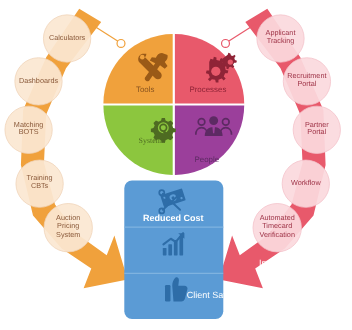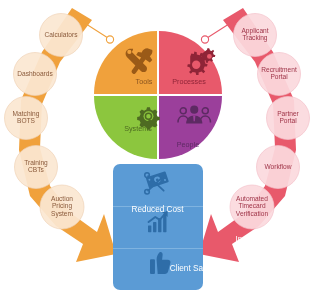--- a/index.html
+++ b/index.html
@@ -12,21 +12,21 @@
   svg.layer{position:absolute;left:0;top:0;width:315px;height:300px;overflow:visible;}
   .node-label{
     position:absolute;text-align:center;line-height:1.12;
     pointer-events:none;white-space:pre-line;
   }
   .left-label{color:#8a5a3b;font-size:6.6px;}
   .right-label{color:#9e3347;font-size:6.6px;}
   .quad-label{position:absolute;text-align:center;font-size:7.2px;}
   .quad-label.on-orange{color:#8a5520;}
   .quad-label.on-red{color:#8f2437;}
-  .quad-label.on-green{color:#4e6b22;}
+  .quad-label.on-green{color:#4e6b22;font-family:Liberation Serif, serif;}
   .quad-label.on-purple{color:#5d2a63;margin-top:16px;}
   .benefit-label{
     position:absolute;text-align:center;color:#ffffff;
     font-size:8.2px;width:100%;left:0;
   }
 </style>
 </head>
 <body>
 
 <div id="stage">
@@ -192,22 +192,22 @@
 Tracking</div>
   <div class="node-label right-label" style="left:249px;top:66px;width:60px;">Recruitment
 Portal</div>
   <div class="node-label right-label" style="left:262px;top:110px;width:52px;">Partner
 Portal</div>
   <div class="node-label right-label" style="left:252px;top:163px;width:52px;">Workflow</div>
   <div class="node-label right-label" style="left:226px;top:195px;width:52px;">Automated
 Timecard
 Verification</div>
 
-  <div class="quad-label on-orange" style="left:122px;top:77px;width:44px;">Tools</div>
+  <div class="quad-label on-orange" style="left:110px;top:77px;width:44px;">Tools</div>
   <div class="quad-label on-red" style="left:162px;top:77px;width:54px;">Processes</div>
   <div class="quad-label on-green" style="left:116px;top:124px;width:44px;">Systems</div>
   <div class="quad-label on-purple" style="left:166px;top:124px;width:44px;">People</div>
 
-  <div class="benefit-label" style="top:205px;">Reduced Cost</div>
+  <div class="benefit-label" style="top:194px;font-weight:bold;">Reduced Cost</div>
   <div class="benefit-label" style="top:235px;text-align:right;">Increased Efficiencies</div>
   <div class="benefit-label" style="top:264px;margin-left:45px;">Client Satisfaction</div>
 
 </div>
 
 </body></html>

